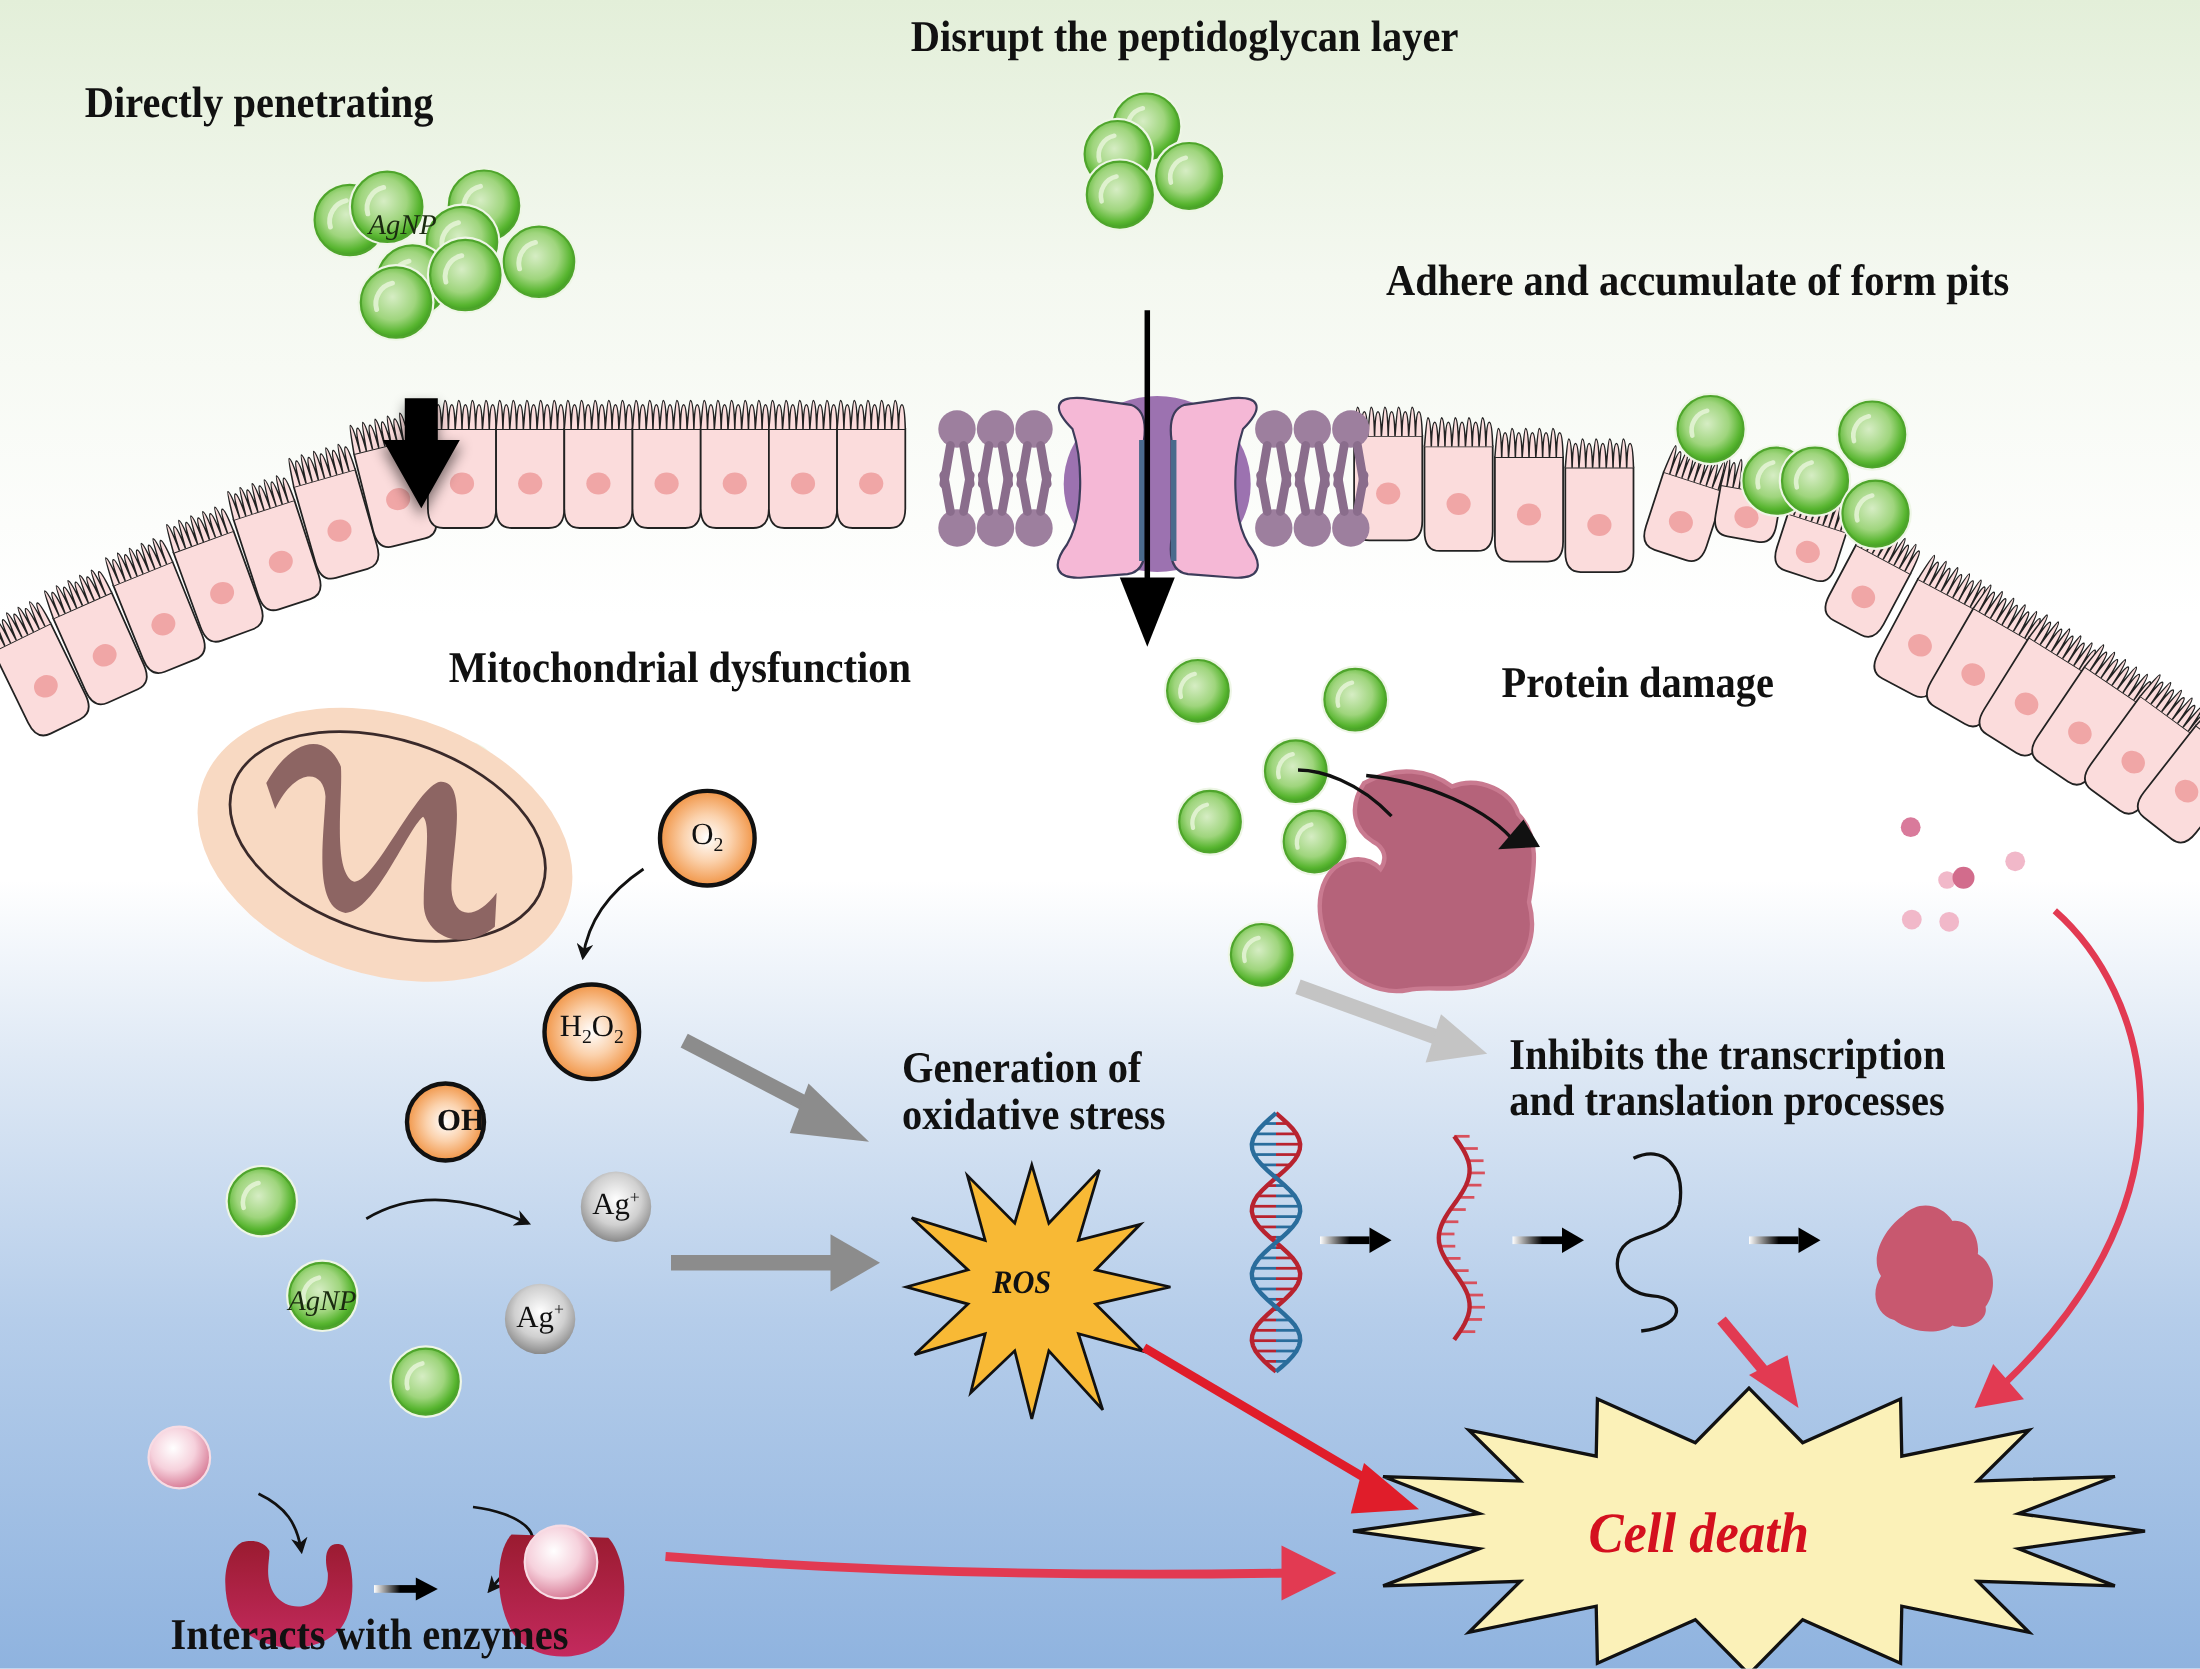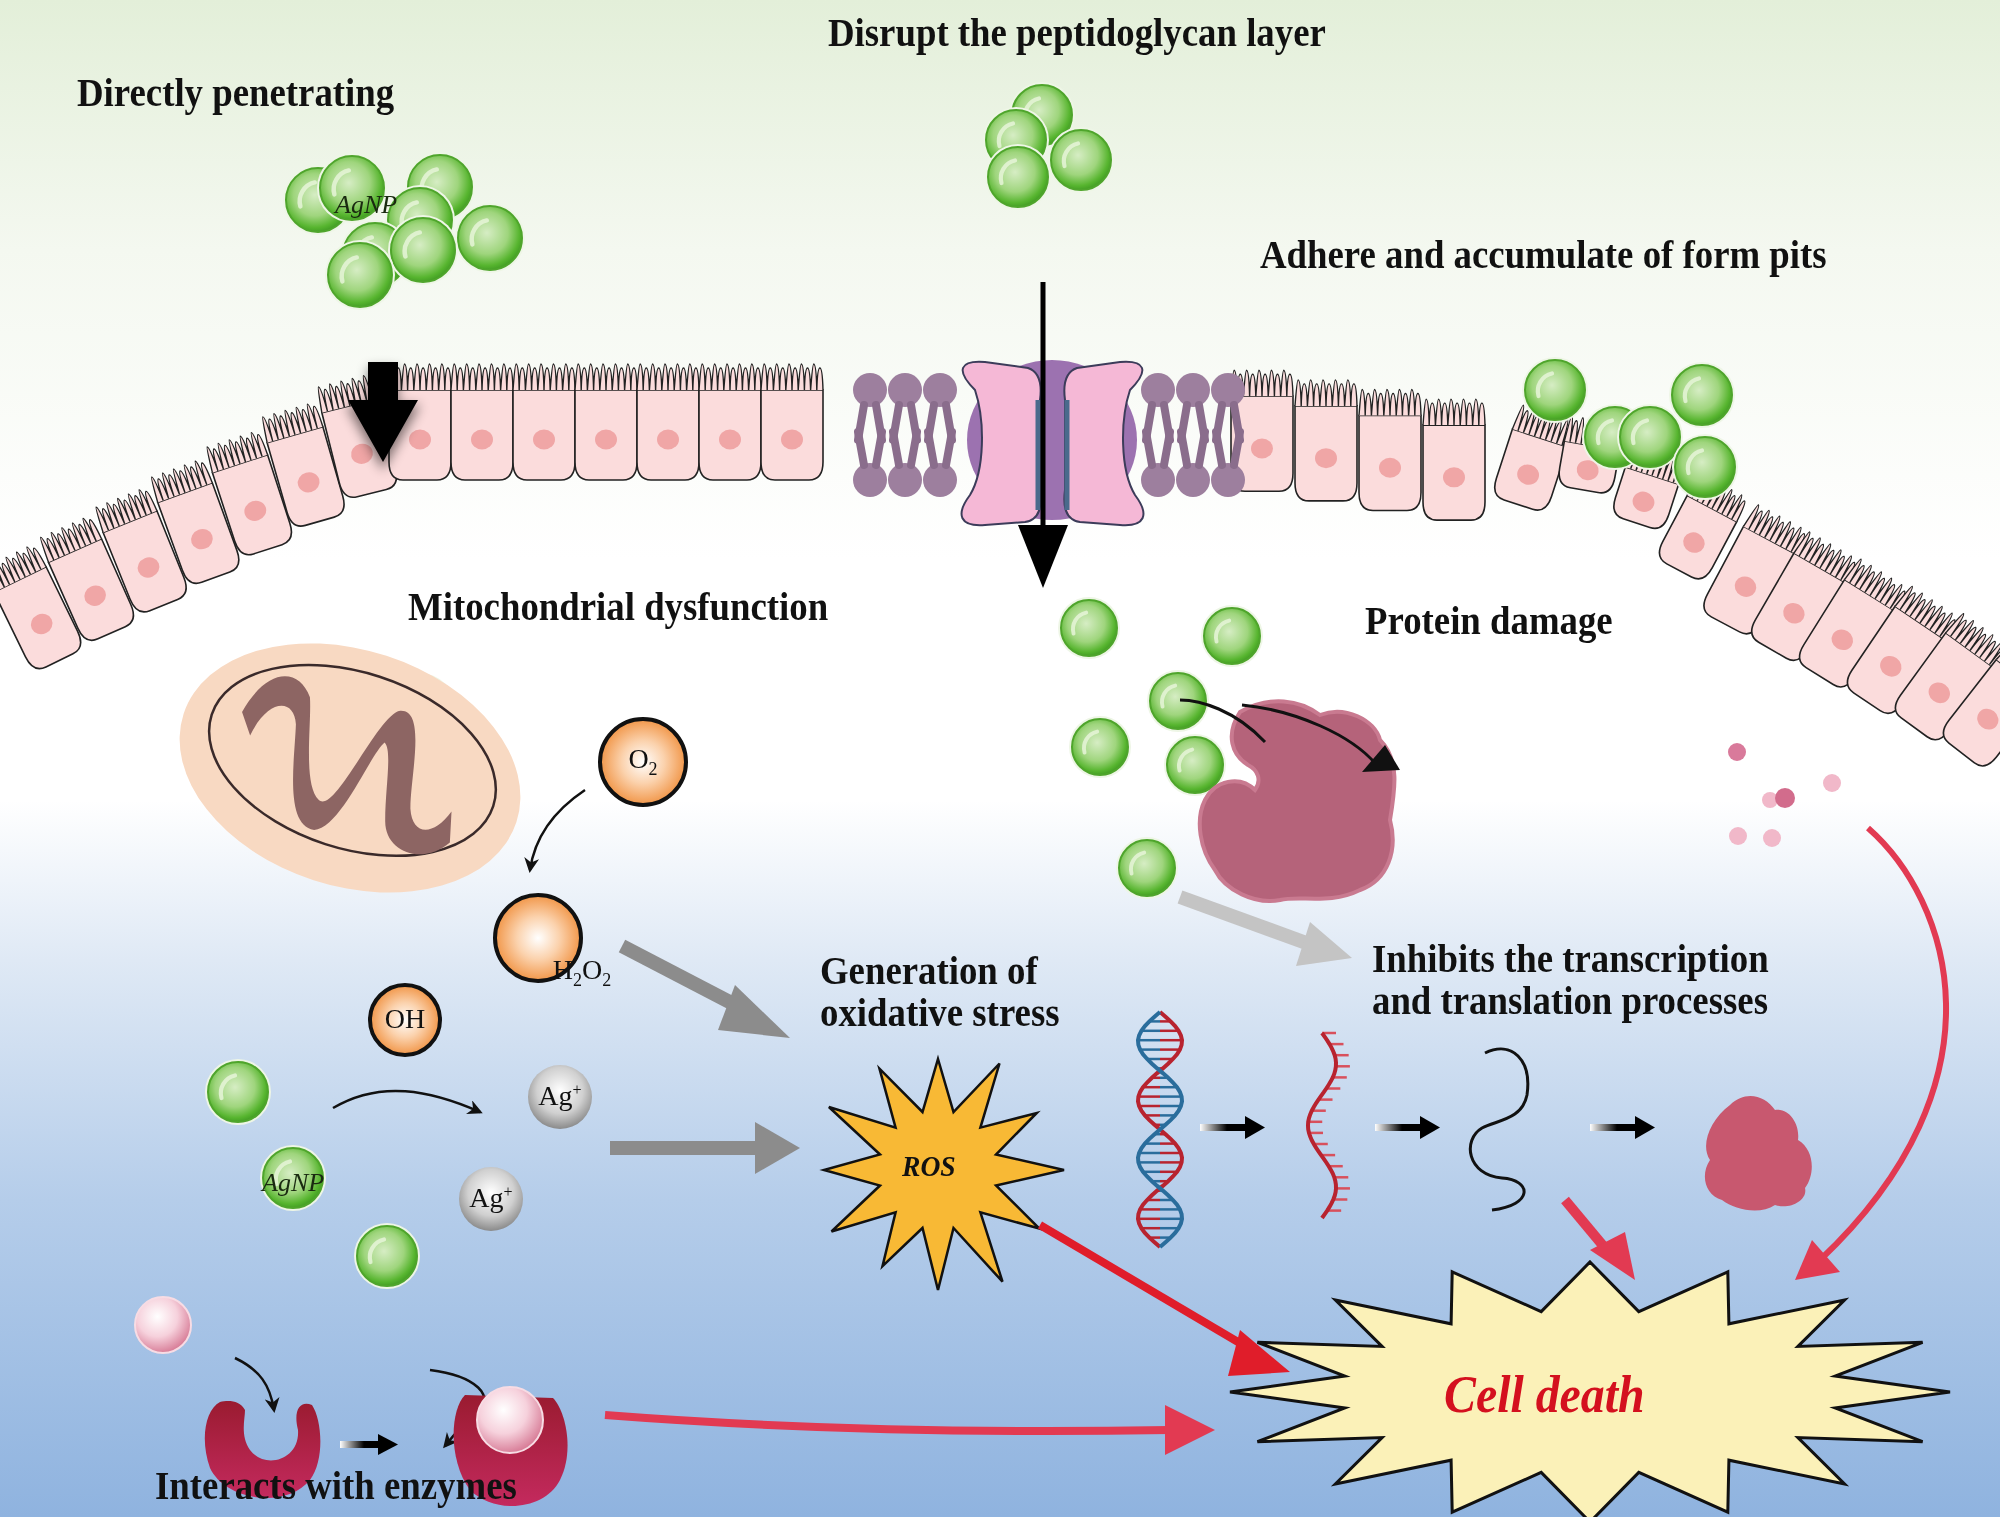--- a/index.html
+++ b/index.html
@@ -569,17 +569,17 @@
 and translation processes</div>
   <div class="lbl" style="left:155px; top:1465px;">Interacts with enzymes</div>
 
   <div class="lbl ital" style="left:1444px; top:1368px; font-size:52px; color:#d4101e; font-weight:bold; font-style:italic;">Cell death</div>
   <div class="lbl ital" style="left:902px; top:1150px; font-size:30px; font-weight:bold; font-style:italic;">ROS</div>
 
   <div class="agnp-lbl" style="left:335px; top:190px;">AgNP</div>
   <div class="agnp-lbl" style="left:262px; top:1168px;">AgNP</div>
 
   <div class="chem" style="left:613px; top:743px; width:60px;"><span>O</span><sub>2</sub></div>
-  <div class="chem" style="left:495px; top:954px; width:86px;margin-left:44px;"><span>H</span><sub>2</sub><span>O</span><sub>2</sub></div>
-  <div class="chem" style="left:375px; top:1003px; width:60px;">OH</div>
+  <div class="chem" style="left:495px; top:918px; width:86px;"><span>H</span><sub>2</sub><span>O</span><sub>2</sub></div>
+  <div class="chem" style="left:389px; top:1003px; width:60px;font-weight:bold;">OH</div>
   <div class="chem" style="left:530px; top:1080px; width:60px;"><span>Ag</span><sup>+</sup></div>
   <div class="chem" style="left:461px; top:1182px; width:60px;"><span>Ag</span><sup>+</sup></div>
 </div>
 
 </body></html>

